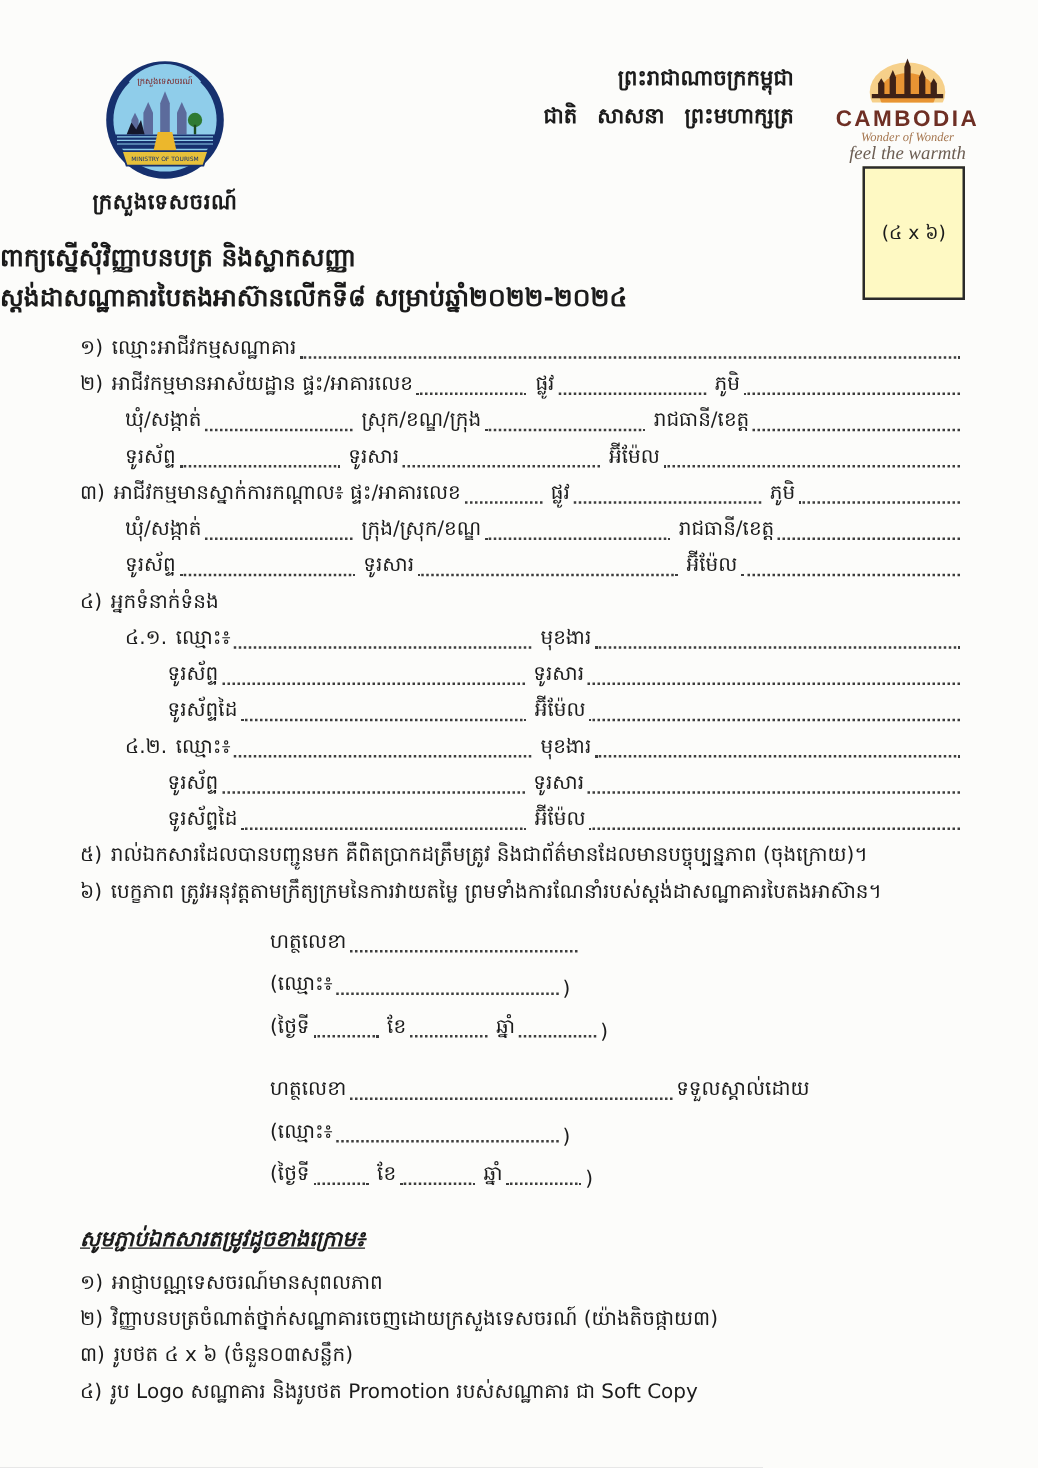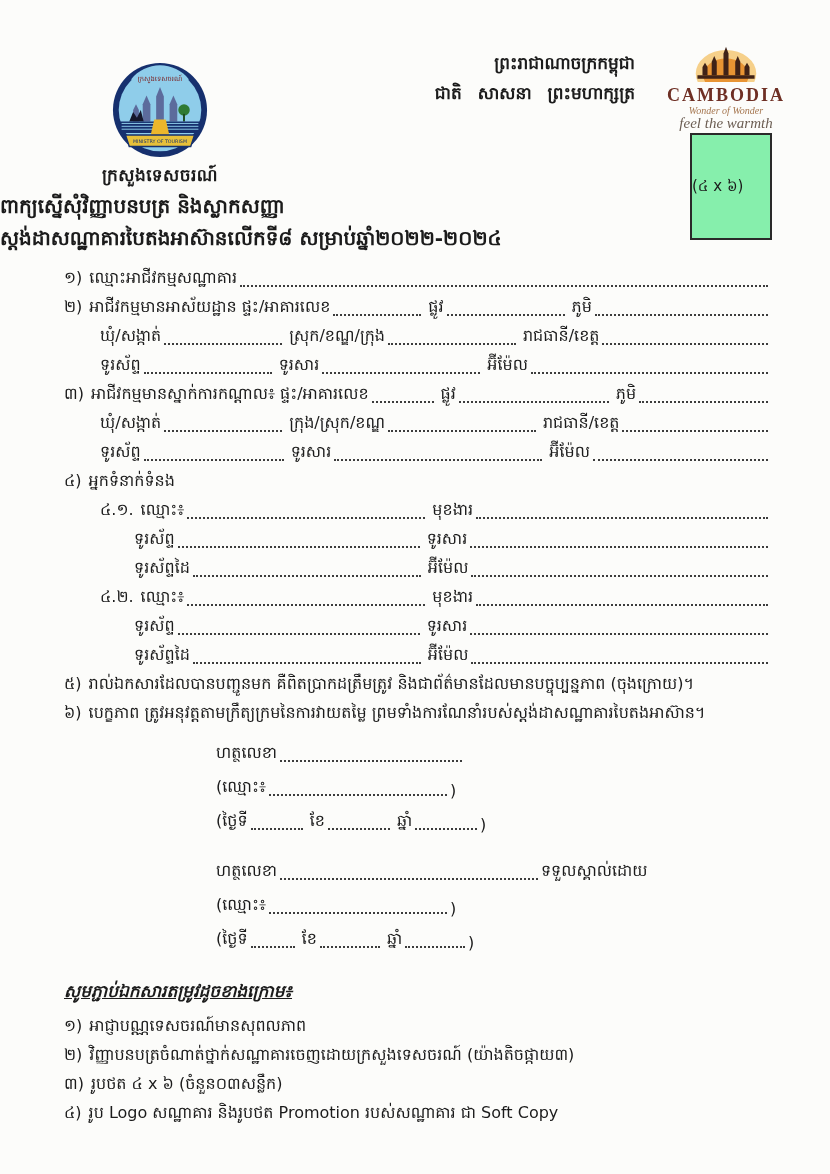--- a/index.html
+++ b/index.html
@@ -3,35 +3,35 @@
 <meta charset="utf-8">
 <style>
   html,body { margin:0; padding:0; background:#d8d8d8; }
   .page {
     position:relative; width:830px; height:1174px; margin:0 auto;
     background:#fcfcfa; color:#1b1b1b;
     font-family:"DejaVu Sans", sans-serif; font-size:16px;
     overflow:hidden;
   }
   
-  .seal-wrap { position:absolute; left:66px; top:62px; width:132px; text-align:center;margin-left:28px; }
+  .seal-wrap { position:absolute; left:66px; top:48px; width:132px; text-align:center; }
   .seal-caption { margin-top:2px; font-weight:bold; font-size:17px; letter-spacing:.5px; }
   .motto { position:absolute; left:305px; top:48px; width:330px; text-align:right;
            font-weight:bold; font-size:17px; line-height:30px; }
   .motto .l2 { word-spacing:10px; }
   .brand { position:absolute; left:652px; top:40px; width:148px; text-align:center; }
-  .brand-name { font-family:Liberation Serif, serif; font-weight:bold; font-size:18px;
+  .brand-name { font-family:Liberation Sans, sans-serif; font-weight:bold; font-size:18px;
                 letter-spacing:2px; color:#6e2f24; line-height:18px; }
   .brand-tag1 { font-family:"Liberation Serif", serif; font-style:italic; font-size:10px;
                 color:#a5764f; line-height:13px; }
   .brand-tag2 { font-family:"Liberation Serif", serif; font-style:italic; font-size:15px;
                 color:#6b5d52; line-height:12px; }
   .photo-box { position:absolute; left:690px; top:133px; width:78px; height:103px;
-               border:2px solid #2a2a2a; display:flex; align-items:center; 
-               font-size:15px; background:#86efac; }
+               border:2px solid #2a2a2a; display:flex; align-items:center; justify-content:center;
+               font-size:15px; background:#fef9c3; }
   
   .title { position:absolute; left:0; top:190px; width:830px; text-align:left;
            font-weight:bold; font-size:20px; line-height:32px; }
   
   .form { position:absolute; left:64px; top:262px; width:707px; }
   .fline { display:flex; align-items:flex-end; height:29px; white-space:nowrap; }
   .num  { margin-right:7px; }
   .dots { border-bottom:2px dotted #3c3c3c; margin:0 3px 4px 3px; }
   .grow { flex:1 1 auto; min-width:15px; }
   .ind1 { padding-left:36px; }

